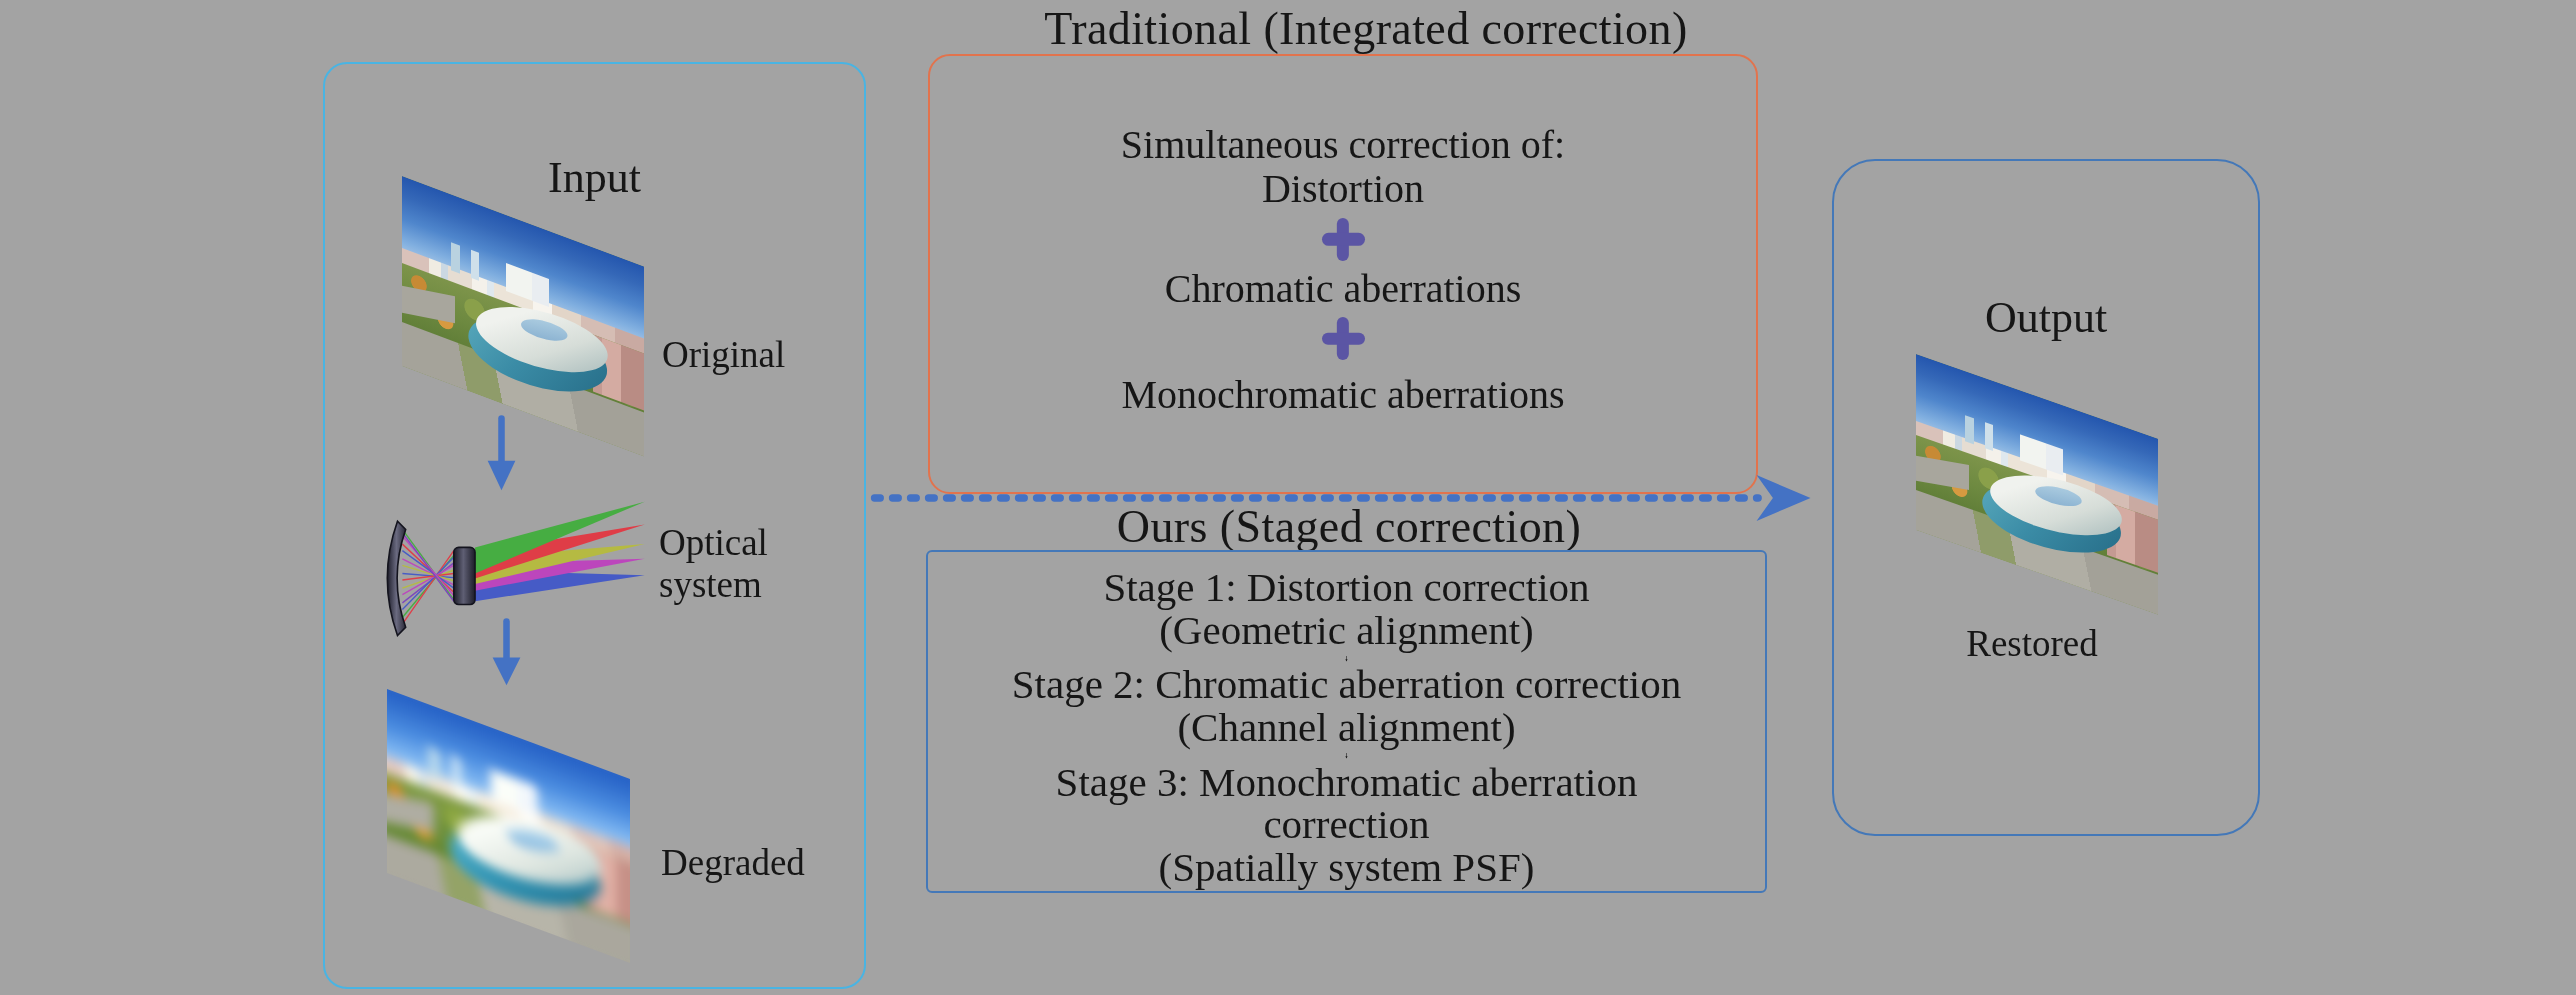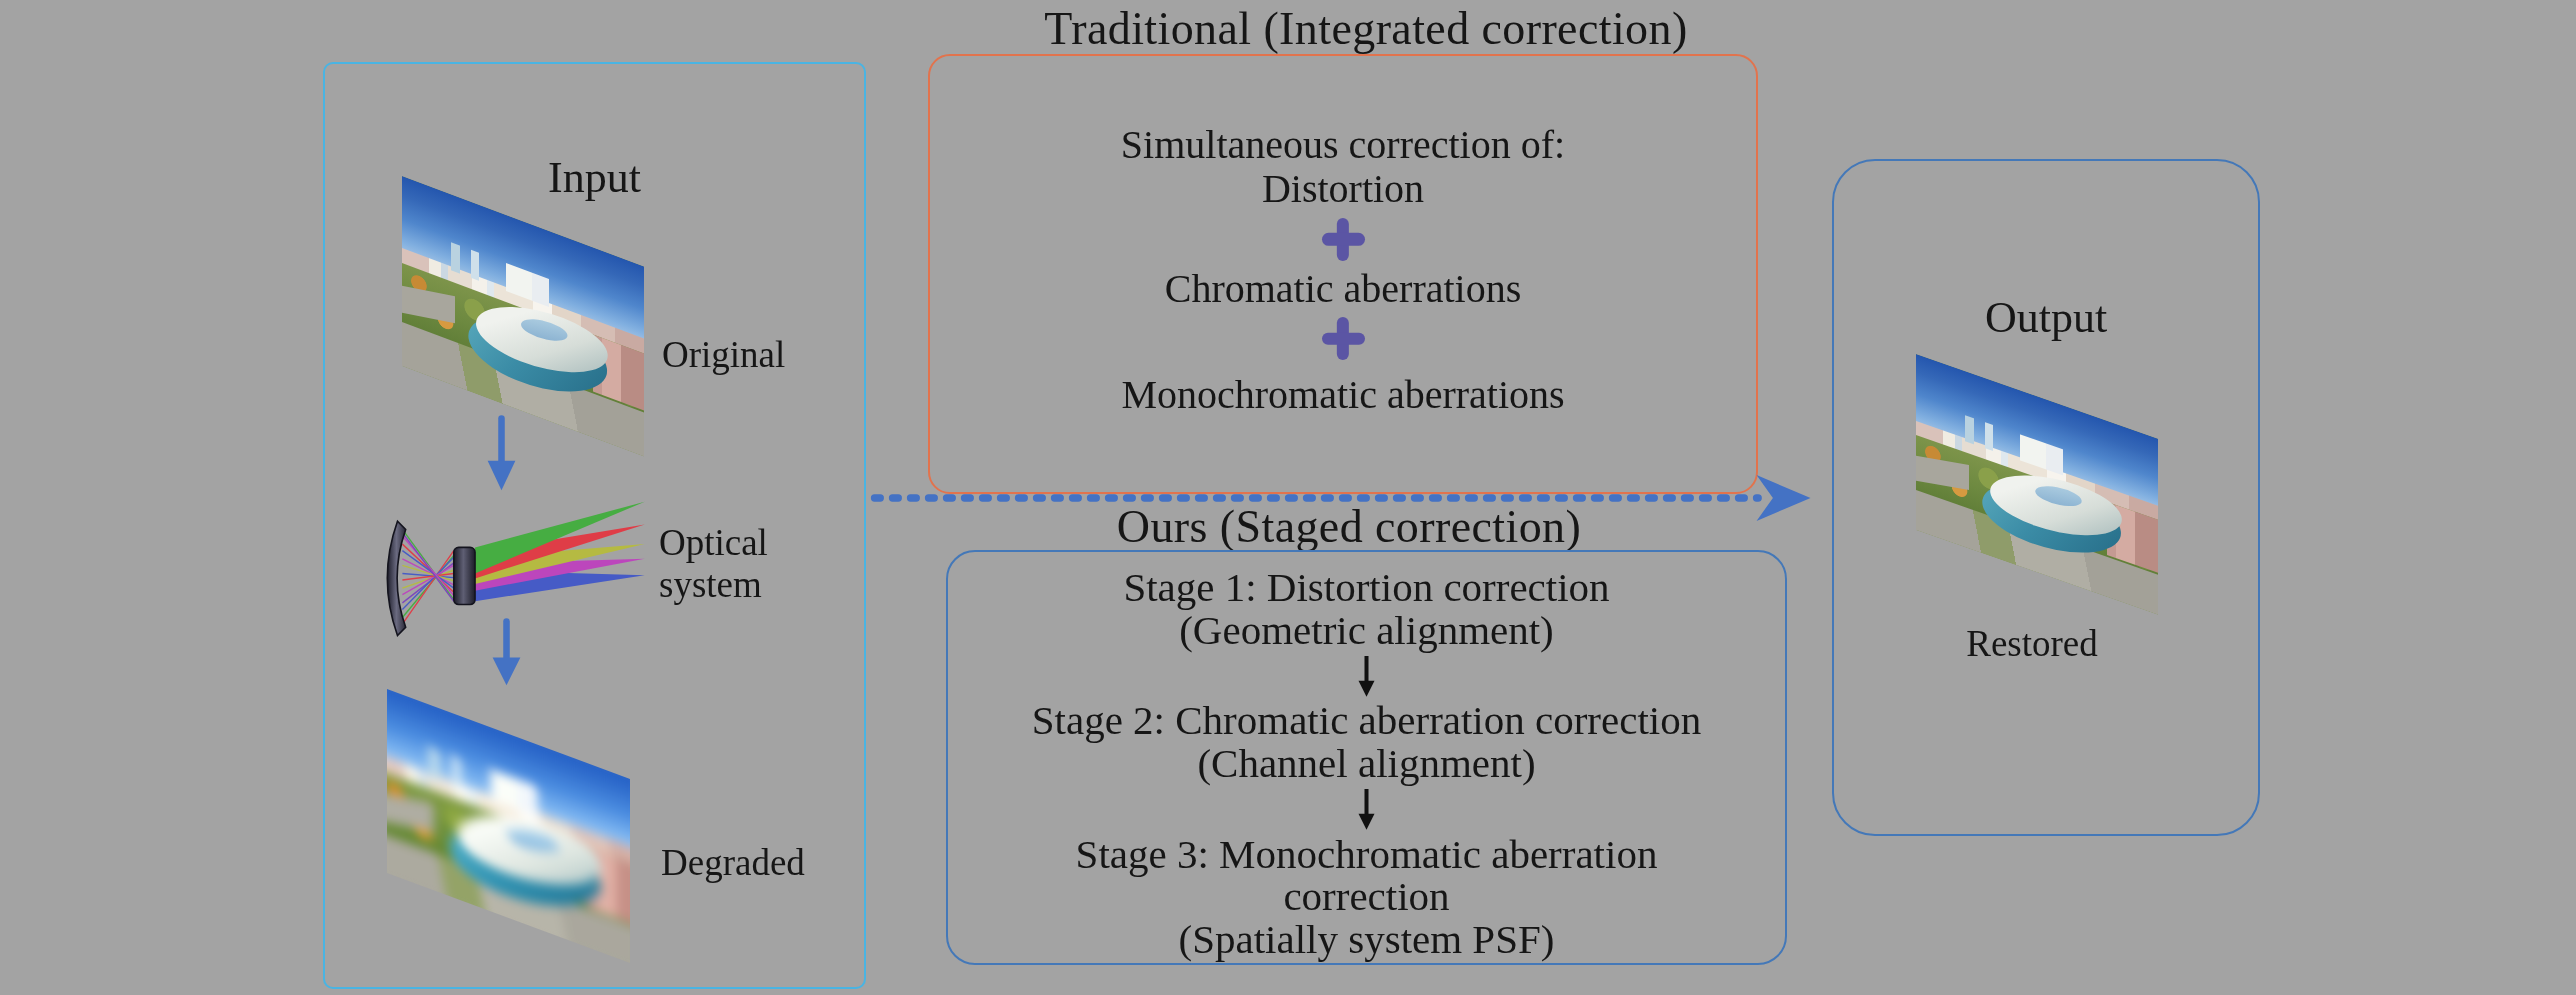--- a/index.html
+++ b/index.html
@@ -4,23 +4,23 @@
 <style>
   html,body { margin:0; padding:0; background:#ffffff; }
   .canvas {
     position:relative; width:2576px; height:995px; background:#a3a3a3;
     font-family:"Liberation Serif","DejaVu Serif",serif; color:#161616; overflow:hidden;
   }
   .title { position:absolute; font-size:46px; text-align:center; letter-spacing:0.4px; white-space:nowrap; }
 
   
   .panel { position:absolute; background:transparent; box-sizing:border-box; }
-  .input-panel  { left:323px;  top:62px;  width:543px;  height:927px; border:2.5px solid #49b4e3; border-radius:10px; }
+  .input-panel  { left:323px;  top:62px;  width:543px;  height:927px; border:2.5px solid #49b4e3; border-radius:24px; }
   .trad-box     { left:928px; top:54px;  width:830px; height:440px;  border:2.5px solid #e2734d; border-radius:22px; }
-  .staged-box   { left:946px; top:550px; width:841px; height:415px;  border:2.5px solid #4478b8; border-radius:29px; }
+  .staged-box   { left:926px; top:550px; width:841px; height:343px;  border:2.5px solid #4478b8; border-radius:6px; }
   .output-panel { left:1832px; top:159px; width:428px;  height:677px;  border:2.5px solid #4478b8; border-radius:43px; }
 
   .panel-title { position:absolute; font-size:44px; text-align:center; }
   .side-label  { position:absolute; font-size:37px; line-height:1.14; }
 
   
   .photo { position:absolute; transform-origin:0 0; overflow:hidden; }
   .photo-original { left:402px;  top:176px; width:242px; height:190px; transform:skewY(20.5deg); }
   .photo-degraded { left:387px;  top:689px; width:243px; height:184px; transform:skewY(20.3deg); }
   .photo-restored { left:1916px; top:354px; width:242px; height:176px; transform:skewY(19.3deg); }

